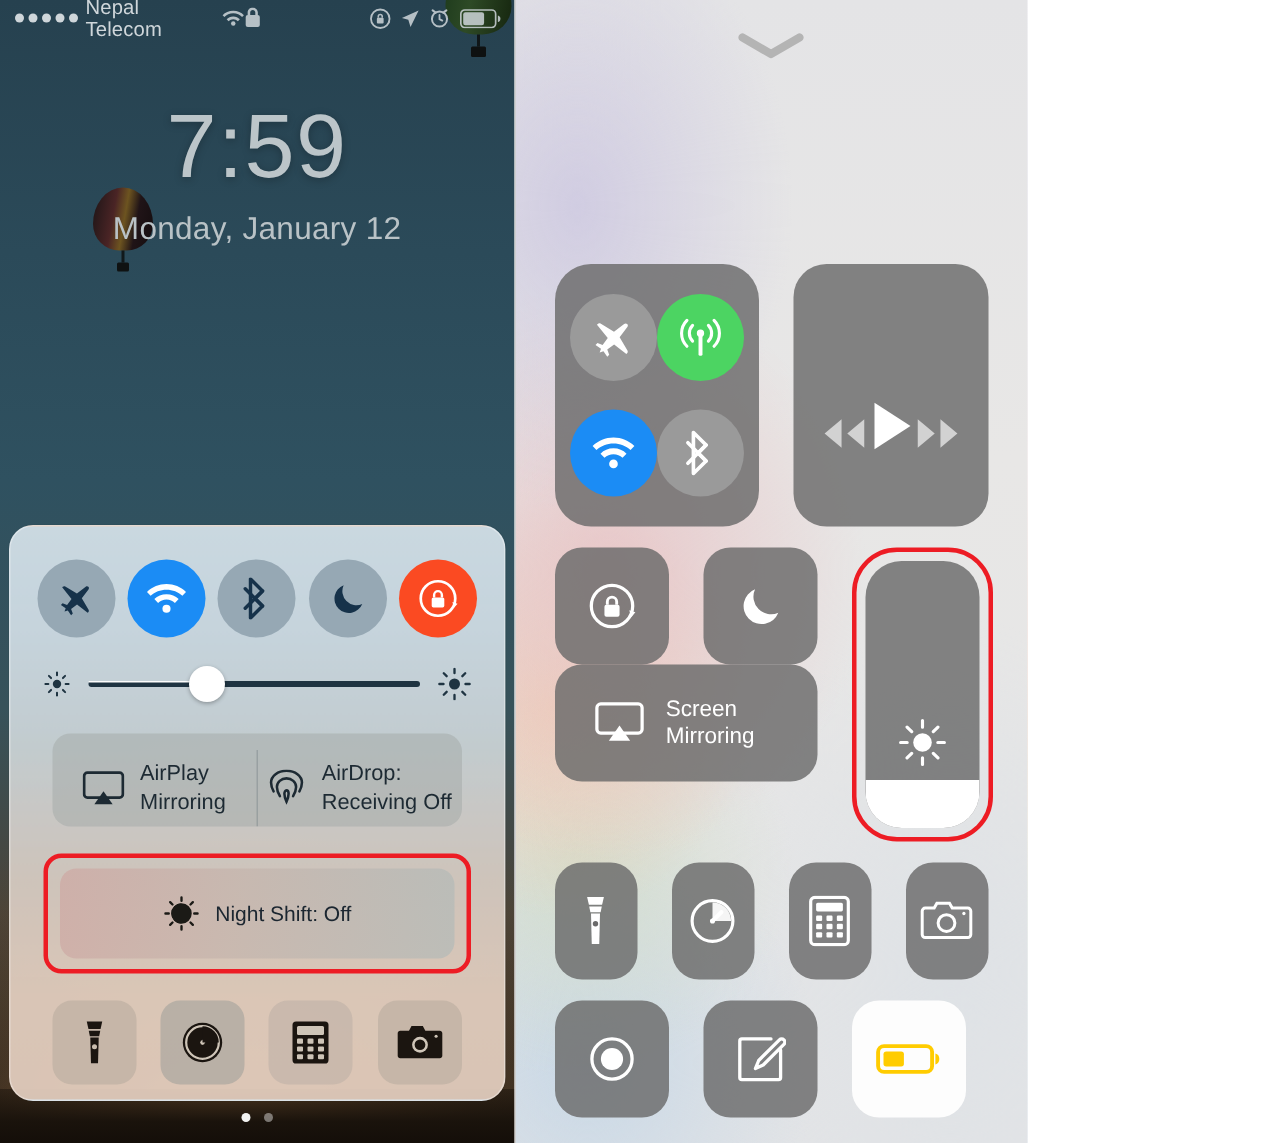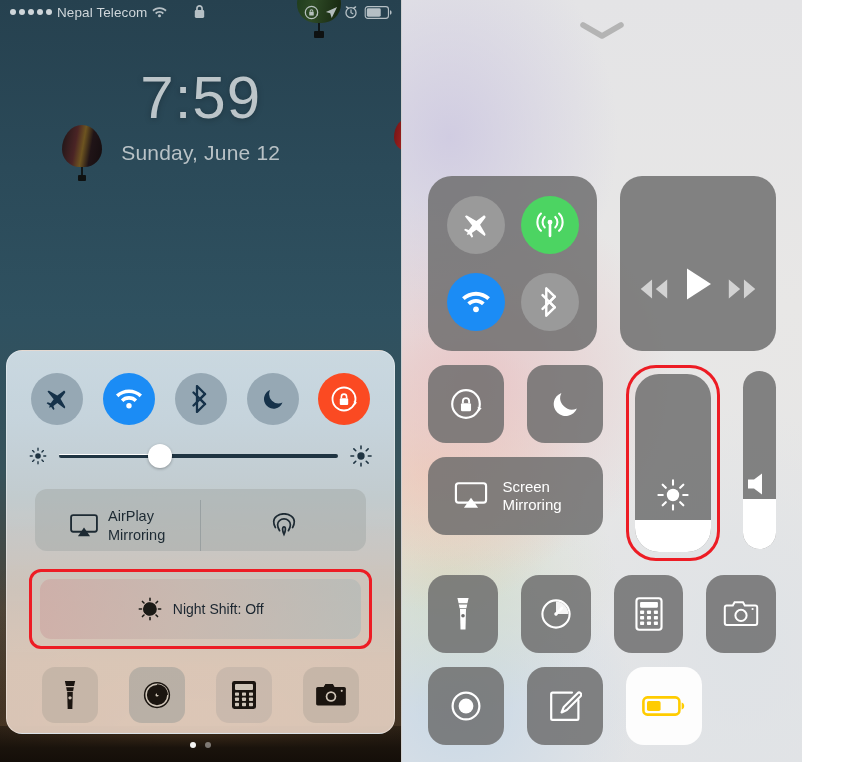--- a/index.html
+++ b/index.html
@@ -2,21 +2,21 @@
 <html><head>
 <meta charset="utf-8">
 <style>
   * { box-sizing: border-box; margin: 0; padding: 0; }
   html, body {
     width: 855px; height: 762px;
     overflow: hidden;
     font-family: "Liberation Sans", sans-serif;
     background: #ffffff;
   }
-  #stage { position: relative; width: 802px; height: 762px; display: flex; }
+  #stage { position: relative; width: 685px; height: 762px; display: flex; }
 
   
   #left-panel {
     position: relative;
     width: 428px; height: 762px;
     overflow: hidden;
     background:
       radial-gradient(120% 70% at 50% 100%, rgba(120,80,40,0.55) 0%, rgba(60,50,40,0.0) 55%),
       linear-gradient(180deg, #26414f 0%, #2b4a59 22%, #2f5160 42%, #37525a 62%, #4b4338 80%, #2a2118 100%);
   }
@@ -207,21 +207,21 @@
   }
   .circ.green { background:#4cd462; }
   .circ.blue  { background:#1b8cf5; }
   #cc11 .media {
     width: 160px; height: 175px; border-radius: 22px;
     display:flex; align-items:flex-end; justify-content:space-between;
     padding: 0 16px 50px;
   }
 
   #cc11 .r2 { display:flex; gap: 23px; margin-top: 14px; }
-  #cc11 .r2 .leftcol { display:flex; flex-direction:column; gap: 14px; }
+  #cc11 .r2 .leftcol { display:flex; flex-direction:column; gap: 0; }
   #cc11 .r2 .pairrow { display:flex; gap: 23px; }
   .sq { width: 76px; height: 78px; border-radius: 18px; display:flex; align-items:center; justify-content:center; }
   #cc11 .mirror {
     width: 175px; height: 78px; border-radius: 18px;
     display:flex; align-items:center; gap: 14px; padding-left: 26px;
     color:#fff; font-size: 15px; line-height: 1.2;
   }
   .vslider {
     position:relative; width: 76px; height: 178px;
     border-radius: 24px; overflow:hidden;
@@ -323,21 +323,21 @@
             <rect x=".7" y=".7" width="25" height="12.6" rx="2.8" fill="none" stroke="#cfd6da" stroke-width="1.2"></rect>
             <rect x="2.4" y="2.4" width="15" height="9.2" rx="1.6" fill="#cfd6da"></rect>
             <path d="M27.3 4.6c1.2.3 1.8 1.1 1.8 2.4s-.6 2.1-1.8 2.4z" fill="#cfd6da"></path>
           </svg>
         </span>
       </span>
     </div>
 
     <div id="lock-clock">
       <div class="time">7:59</div>
-      <div class="date">Sunday, June 12</div>
+      <div class="date">Monday, January 12</div>
     </div>
 
     <div id="cc10">
 
       <div class="row-toggles">
         <div class="t10" style="background: rgb(150, 168, 180);">
           <svg width="26" height="26" viewBox="0 0 26 26">
               <path d="M24 12.6l-8.6-2.2-1-7.3c-.1-.7-.6-1.2-1.3-1.2s-1.2.5-1.3 1.2l-1 7.3L2 12.6c-.6.2-1 .7-1 1.3v.6l9.9 1.1.7 4.9-2.9 1.3v1.6l3.8-.7 1 2.1 1-2.1 3.8.7v-1.6l-2.9-1.3.7-4.9L25 14.5v-.6c0-.6-.4-1.1-1-1.3z" fill="#16324a" transform="rotate(45 13 13)"></path>
             </svg>
         </div>
@@ -408,20 +408,24 @@
           </div>
           <div class="half">
             <span>
               <svg width="26" height="26" viewBox="0 0 26 26">
                   <g fill="none" stroke="#1d2a33" stroke-width="1.7" stroke-linecap="round">
                     <path d="M13 21.5c-.9-2-1.4-3.7-1.4-5.3 0-1.3.6-2.3 1.4-2.3s1.4 1 1.4 2.3c0 1.6-.5 3.3-1.4 5.3z"></path>
                     <path d="M8.6 17.7c-1.3-2.2-2-4.2-2-6 0-3.2 2.9-5.8 6.4-5.8s6.4 2.6 6.4 5.8c0 1.8-.7 3.8-2 6"></path>
                     <path d="M4.4 14.6c-1.1-2-1.7-4-1.7-5.9C2.7 4.3 7.3.8 13 .8s10.3 3.5 10.3 7.9c0 1.9-.6 3.9-1.7 5.9"></path>
                   </g>
                 </svg>
+            </span>
+            <span>
+              <span style="display:block">AirDrop:</span>
+              <span style="display:block">Receiving Off</span>
             </span>
           </div>
         </div>
       </div>
 
       <div class="nightshift-wrap">
         <div class="nightshift-hl" style="border-color: rgb(237, 28, 36);">
           <div class="nightshift">
             <span>
               <svg width="24" height="24" viewBox="0 0 26 26">

